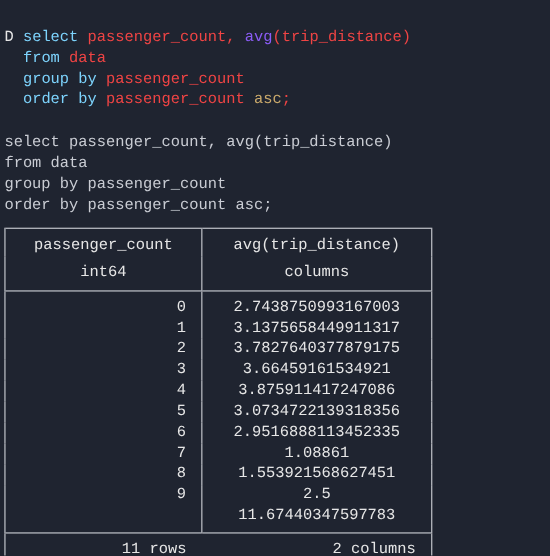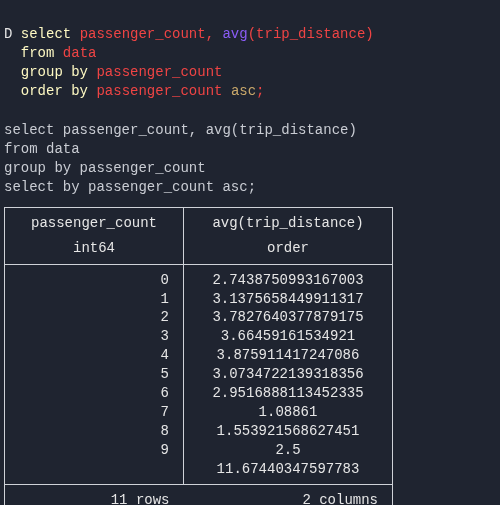--- a/index.html
+++ b/index.html
@@ -10,21 +10,21 @@
     background: #1f2430;
     color: #e6e6e6;
     font-family: "Menlo", "Consolas", "Liberation Mono", monospace;
     font-size: 14px;
     line-height: 1.35;
     overflow: hidden;
   }
   .screen { padding: 6px 8px 8px 4px; }
   .query-block { white-space: pre; }
   .prompt { color: #e6e6e6; }
-  .kw { color: #fef9c3; }        
+  .kw { color: #7dd3fc; }        
   .fn { color: #8b5cf6; }        
   .ord { color: #caa96b; }        
   .plain { color: #ef4444; }       
   .echo-block {
     white-space: pre;
     color: #c9ccd3;
     margin-top: 2px;
   }
   .table-wrap { margin-top: 10px; }
   table.result {
@@ -65,39 +65,39 @@
   <div class="query-block">
 <span class="prompt">D</span> <span class="kw">select</span> <span class="plain">passenger_count,</span> <span class="fn">avg</span><span class="plain">(trip_distance)</span>
   <span class="kw">from</span> <span class="plain">data</span>
   <span class="kw">group by</span> <span class="plain">passenger_count</span>
   <span class="kw">order by</span> <span class="plain">passenger_count</span> <span class="ord">asc</span><span class="plain">;</span></div>
 
   <div class="echo-block">
 <span>select passenger_count, avg(trip_distance)</span>
 <span>from data</span>
 <span>group by passenger_count</span>
-<span>select by passenger_count asc;</span></div>
+<span>order by passenger_count asc;</span></div>
 
   <div class="table-wrap">
     <table class="result">
       <thead>
         <tr class="hbord">
           <td class="col1 vl">
               <div class="cell-inner">passenger_count</div>
             </td>
           <td class="col2 vl vr">
               <div class="cell-inner">avg(trip_distance)</div>
             </td>
         </tr>
         <tr class="sub">
           <td class="col1 vl">
               <div class="cell-inner">int64</div>
             </td>
           <td class="col2 vl vr">
-              <div class="cell-inner">order</div>
+              <div class="cell-inner">columns</div>
             </td>
         </tr>
       </thead>
       <tbody>
         <tr class="hbord">
             <td class="col1 vl">
               <div class="cell-inner">0</div>
             </td>
             <td class="col2 vl vr">
               <div class="cell-inner">2.7438750993167003</div>

